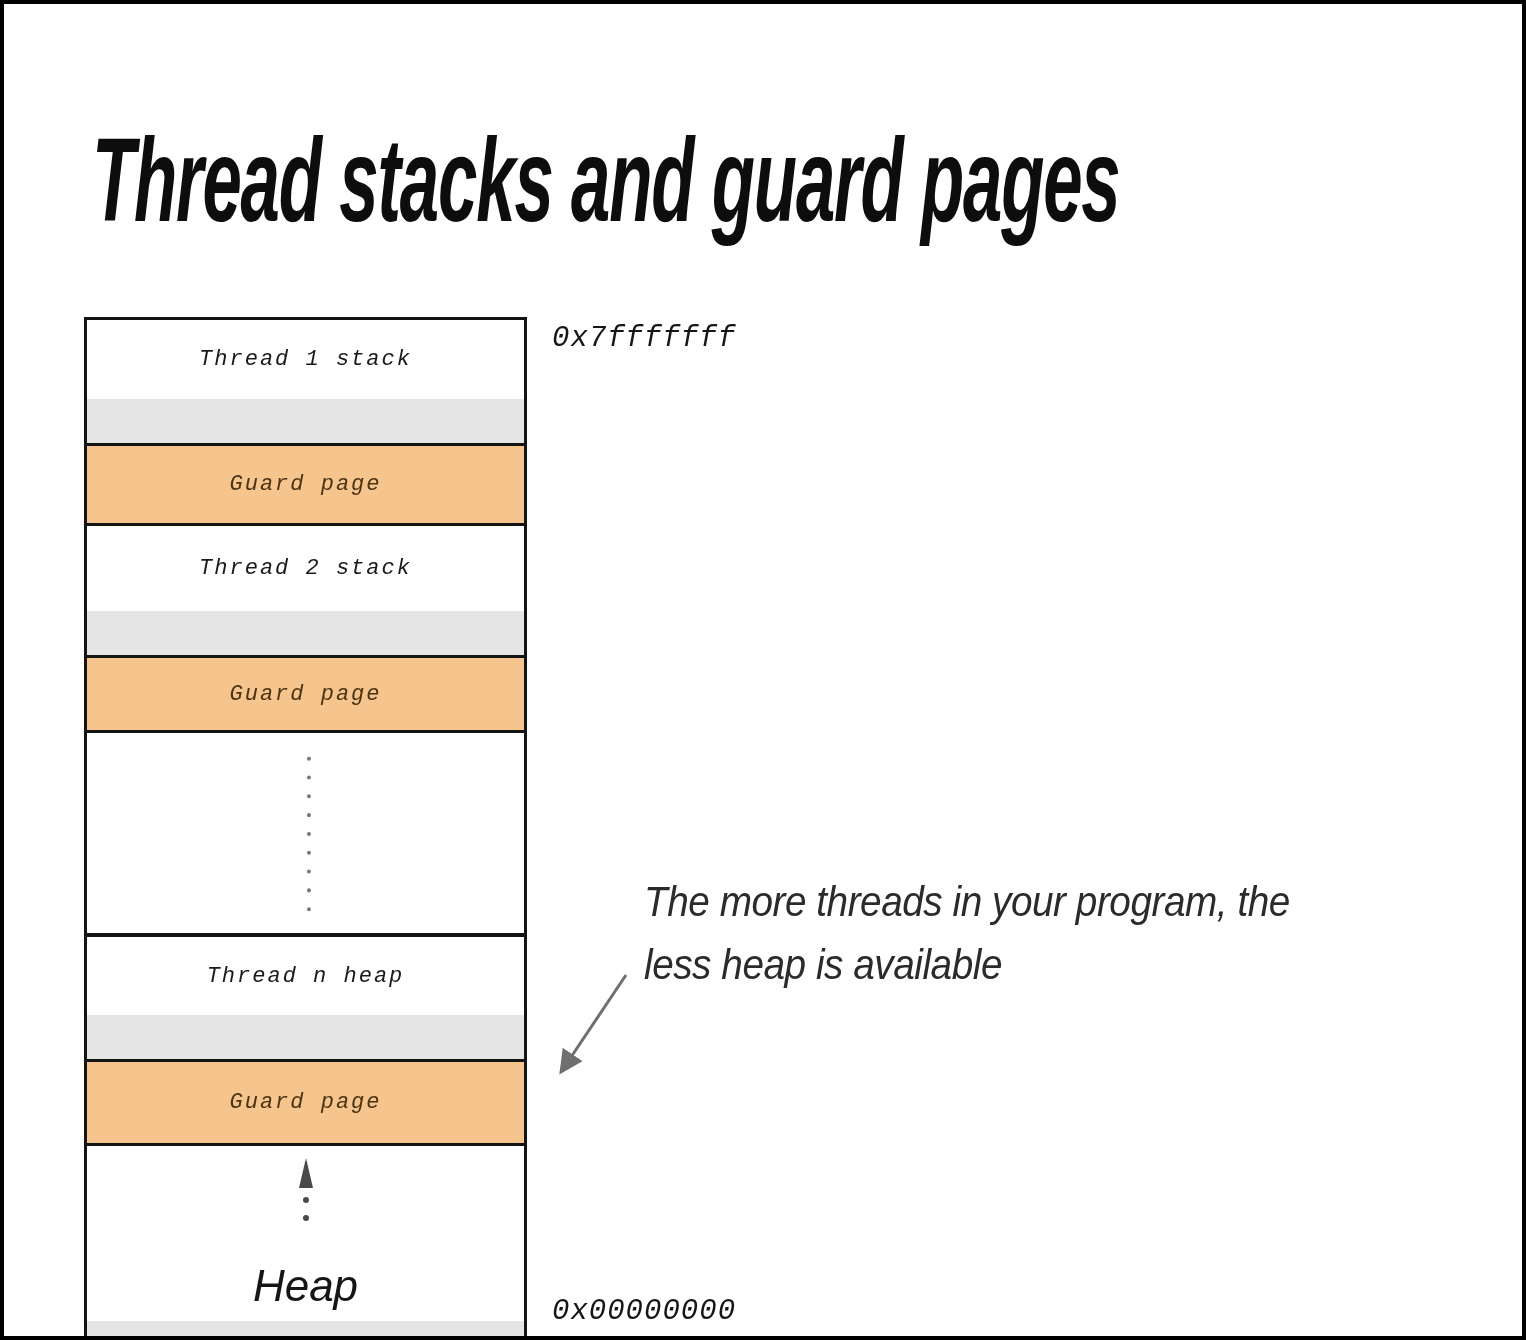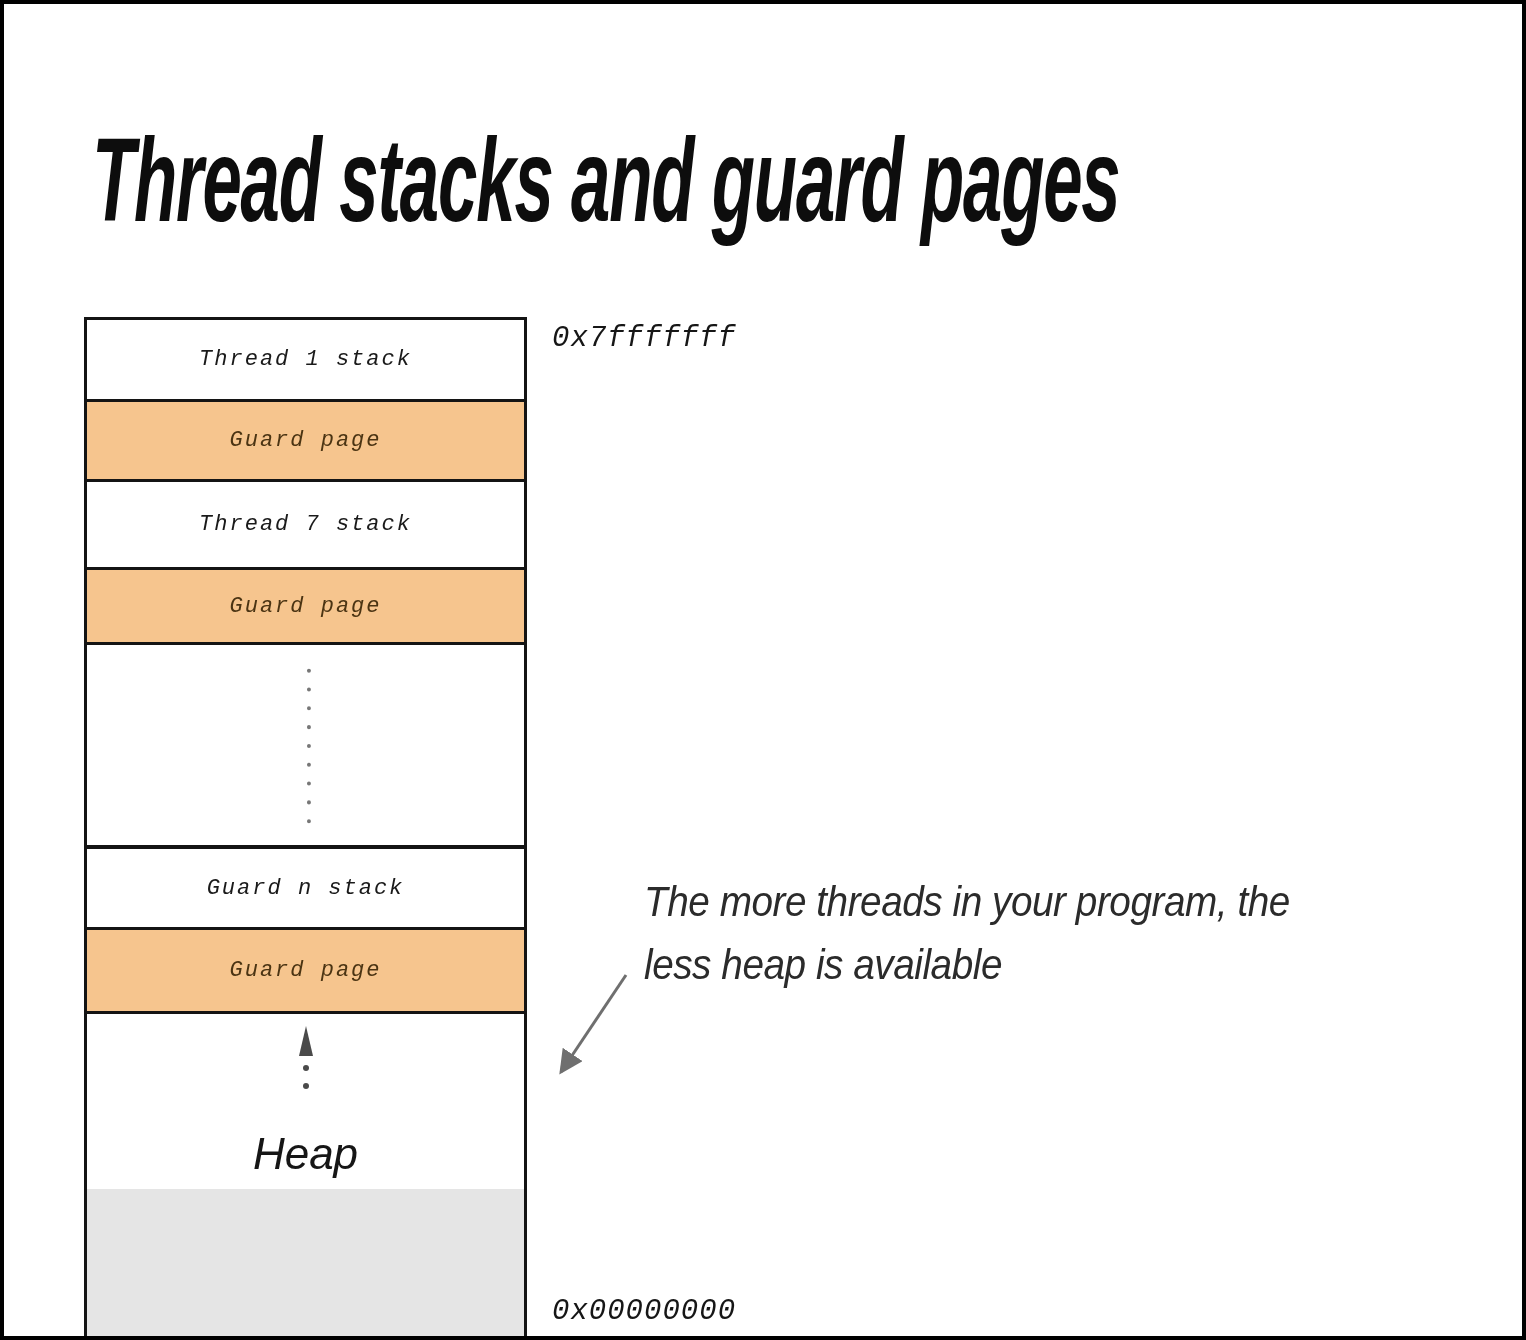--- a/index.html
+++ b/index.html
@@ -23,21 +23,21 @@
     display:flex;flex-direction:column;
   }
   .seg{
     box-sizing:border-box;position:relative;
     display:flex;align-items:center;justify-content:center;
     font-family:"Liberation Mono","DejaVu Sans Mono",monospace;
     font-size:22px;color:#1a1a1a;letter-spacing:2px;
   }
   .seg + .seg{border-top:3px solid #141414;}
   .seg.white{background:#ffffff;}
-  .seg.guard{background:#f6c58e;color:#4b3413;}
+  .seg.guard{background:#f6c58e;color:#4b3413;margin-top:44px;}
   .seg-t1{height:79px;}
   .seg-g1{height:80px;}
   .seg-t2{height:88px;}
   .seg-g2{height:75px;}
   .seg-dots{height:203px;}
   .seg-tn{height:82px;border-top-width:4px !important;}
   .seg-g3{height:84px;}
   .seg-heap{height:178px;}
   .seg-prog{flex:1;font-size:30px;letter-spacing:3px;}
   .seg-heap .heap-label{
@@ -75,35 +75,35 @@
 
     <div class="seg white seg-t1">
       <span>Thread 1 stack</span>
     </div>
 
     <div class="seg guard seg-g1">
       <span>Guard page</span>
     </div>
 
     <div class="seg white seg-t2">
-      <span>Thread 7 stack</span>
+      <span>Thread 2 stack</span>
     </div>
 
     <div class="seg guard seg-g2">
       <span>Guard page</span>
     </div>
 
     <div class="seg white seg-dots">
       <svg class="dots-svg" viewBox="0 0 437 203" width="437" height="203">
         <line x1="222" y1="26" x2="222" y2="186" stroke="#777777" stroke-width="4" stroke-linecap="round" stroke-dasharray="0.1 19"></line>
       </svg>
     </div>
 
     <div class="seg white seg-tn">
-      <span>Guard n stack</span>
+      <span>Thread n heap</span>
     </div>
 
     <div class="seg guard seg-g3">
       <span>Guard page</span>
     </div>
 
     <div class="seg white seg-heap">
       <svg class="heap-arrow" width="40" height="80" viewBox="0 0 40 80">
         <polygon points="20,0 13,30 27,30" fill="#4a4a4a"></polygon>
         <circle cx="20" cy="42" r="3" fill="#4a4a4a"></circle>

